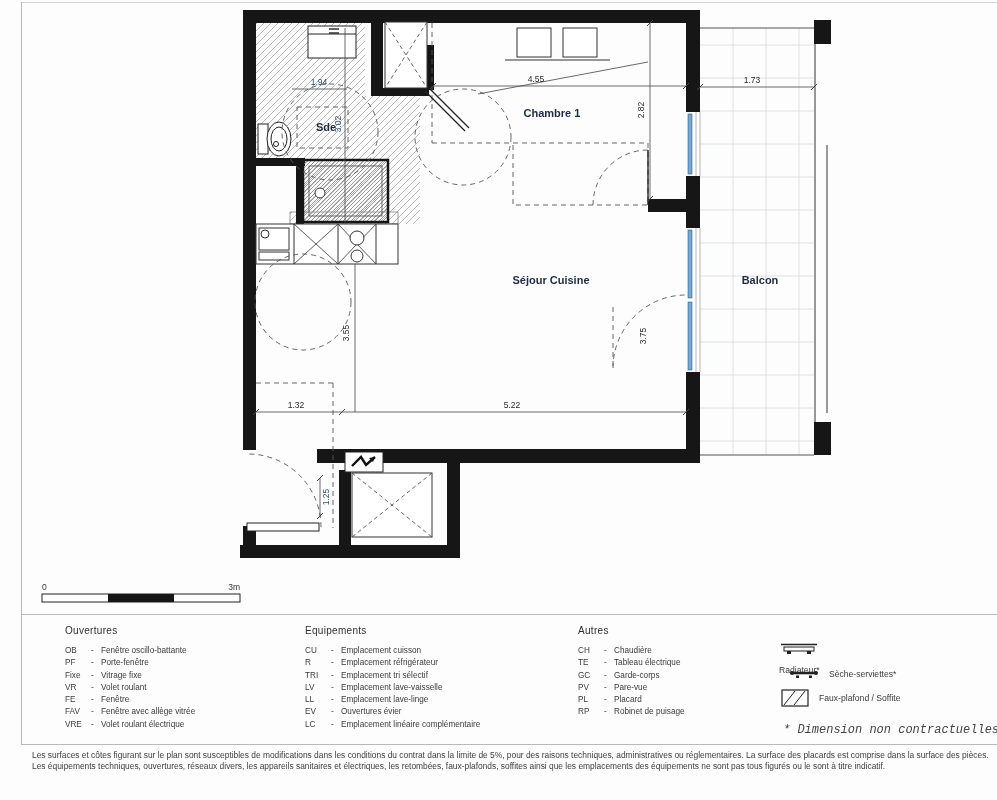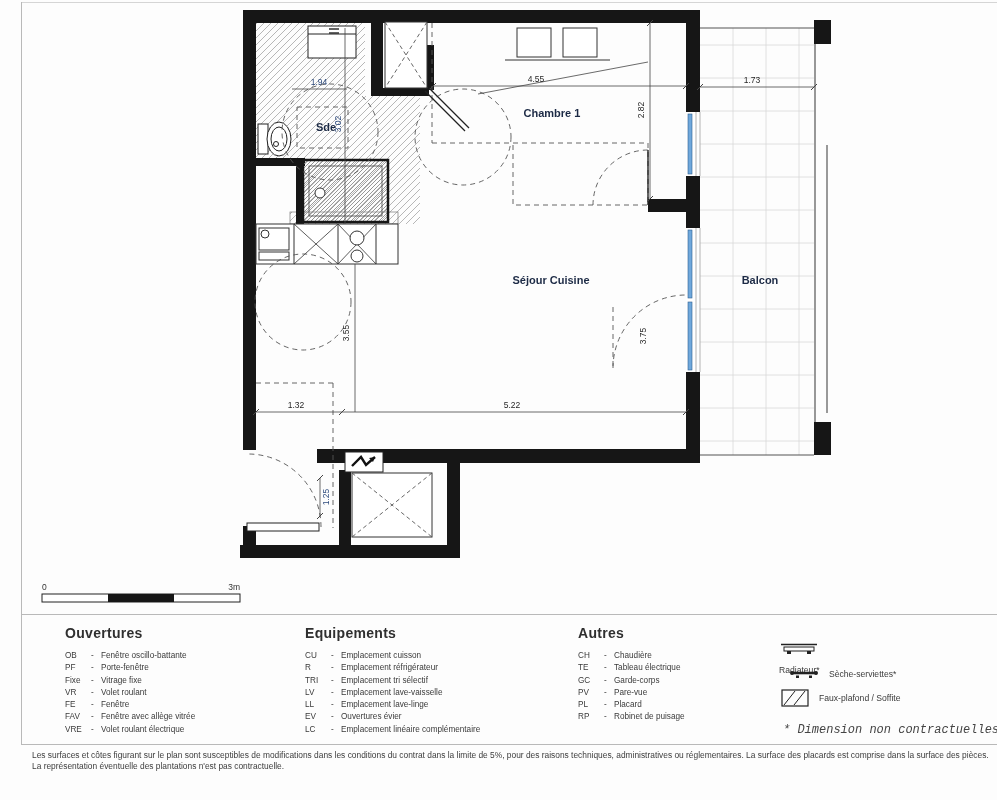--- a/index.html
+++ b/index.html
@@ -5,21 +5,21 @@
   html,body{margin:0;padding:0;background:#ffffff;}
   .sheet{position:relative;width:997px;height:800px;background:#fdfdfd;overflow:hidden;
          font-family:"Liberation Sans",sans-serif;}
   svg text{font-family:"Liberation Sans",sans-serif;}
   .room{fill:#1c2a45;font-weight:bold;font-size:11px;text-anchor:middle;}
   .dim{fill:#262626;font-size:8.5px;text-anchor:middle;}
   .dimb{fill:#2d4a7c;font-size:8.5px;text-anchor:middle;}
   .sc{fill:#333;font-size:8.5px;}
   
   .lsec{position:absolute;}
-  .lhead{font-size:14px;color:#2f2f2f;letter-spacing:.3px;margin-bottom:9px;font-weight:bold;}
+  .lhead{font-size:10px;color:#2f2f2f;letter-spacing:.3px;margin-bottom:9px;}
   .lrow{display:flex;align-items:flex-end;font-size:8.2px;color:#3a3a3a;line-height:12.3px;white-space:nowrap;}
   .ab{width:26px;flex:0 0 26px;}
   .dash{width:10px;flex:0 0 10px;text-align:left;}
   .symrow{position:absolute;display:flex;align-items:center;gap:10px;font-size:8.6px;color:#3a3a3a;white-space:nowrap;}
   .note{position:absolute;font-size:12px;font-style:italic;color:#444;white-space:nowrap;font-family:Liberation Mono, monospace;}
   .disclaimer{position:absolute;left:24px;top:750px;width:970px;font-size:8.4px;color:#3c3c3c;line-height:11px;}
   .disclaimer div{white-space:nowrap;overflow:hidden;padding-left:8px;}
   .frameline{position:absolute;background:#b9b9b9;}
 </style>
 </head>
@@ -378,16 +378,16 @@
       <rect x="1" y="1" width="26" height="16" fill="none" stroke="#222" stroke-width="1.2"></rect>
       <line x1="3" y1="16" x2="14" y2="2" stroke="#222" stroke-width="1"></line>
       <line x1="13" y1="16" x2="24" y2="2" stroke="#222" stroke-width="1"></line>
     </svg>
     <span>Faux-plafond / Soffite</span>
   </div>
   <div class="note" style="left:783px;top:723px;">* Dimension non contractuelles</div>
 
   <div class="disclaimer">
     <div>Les surfaces et côtes figurant sur le plan sont susceptibles de modifications dans les conditions du contrat dans la limite de 5%, pour des raisons techniques, administratives ou réglementaires. La surface des placards est comprise dans la surface des pièces.</div>
-    <div>La représentation éventuelle des plantations n'est pas contractuelle.</div>
+    <div>Les équipements techniques, ouvertures, réseaux divers, les appareils sanitaires et électriques, les retombées, faux-plafonds, soffites ainsi que les emplacements des équipements ne sont pas tous figurés ou le sont à titre indicatif.</div>
   </div>
 
 </div>
 
 </body></html>

